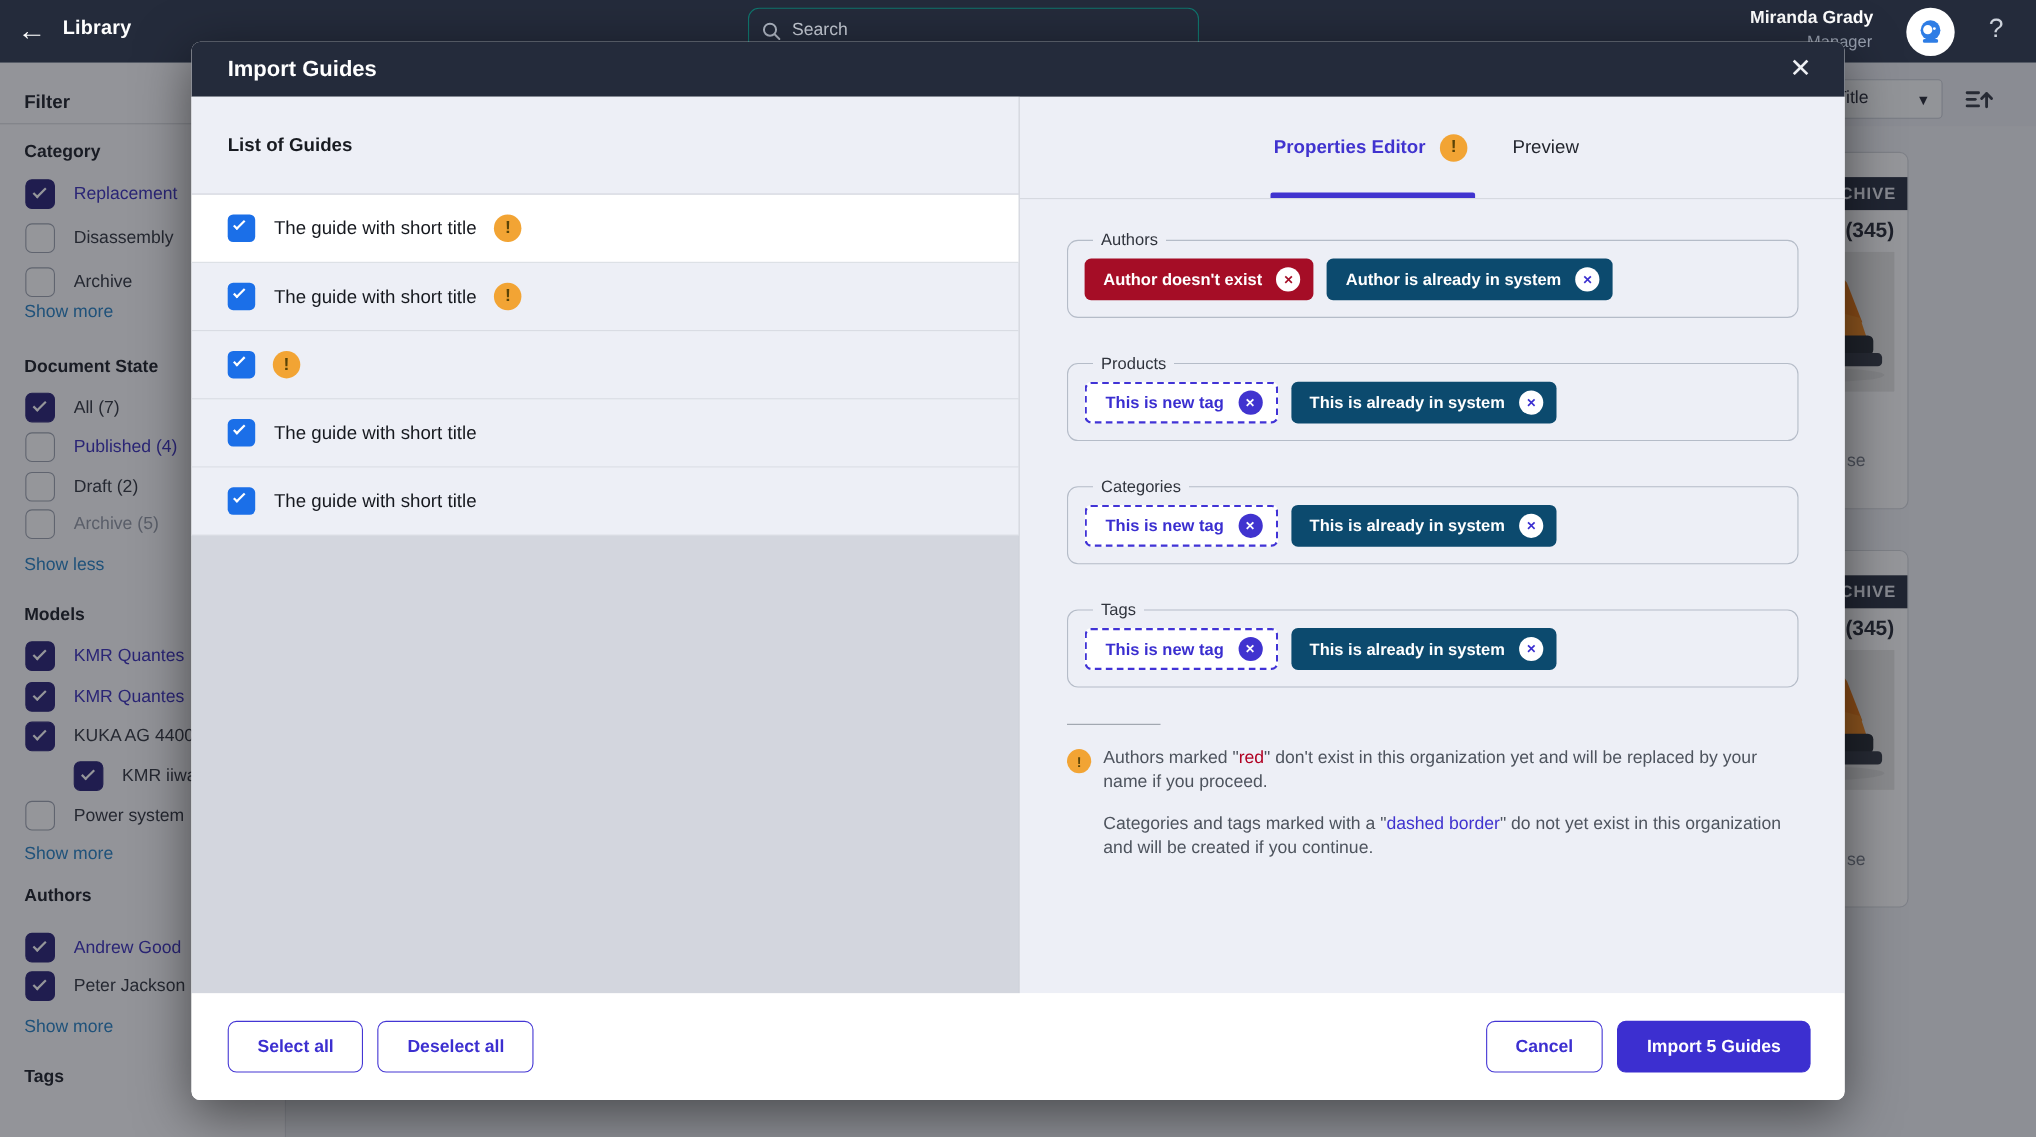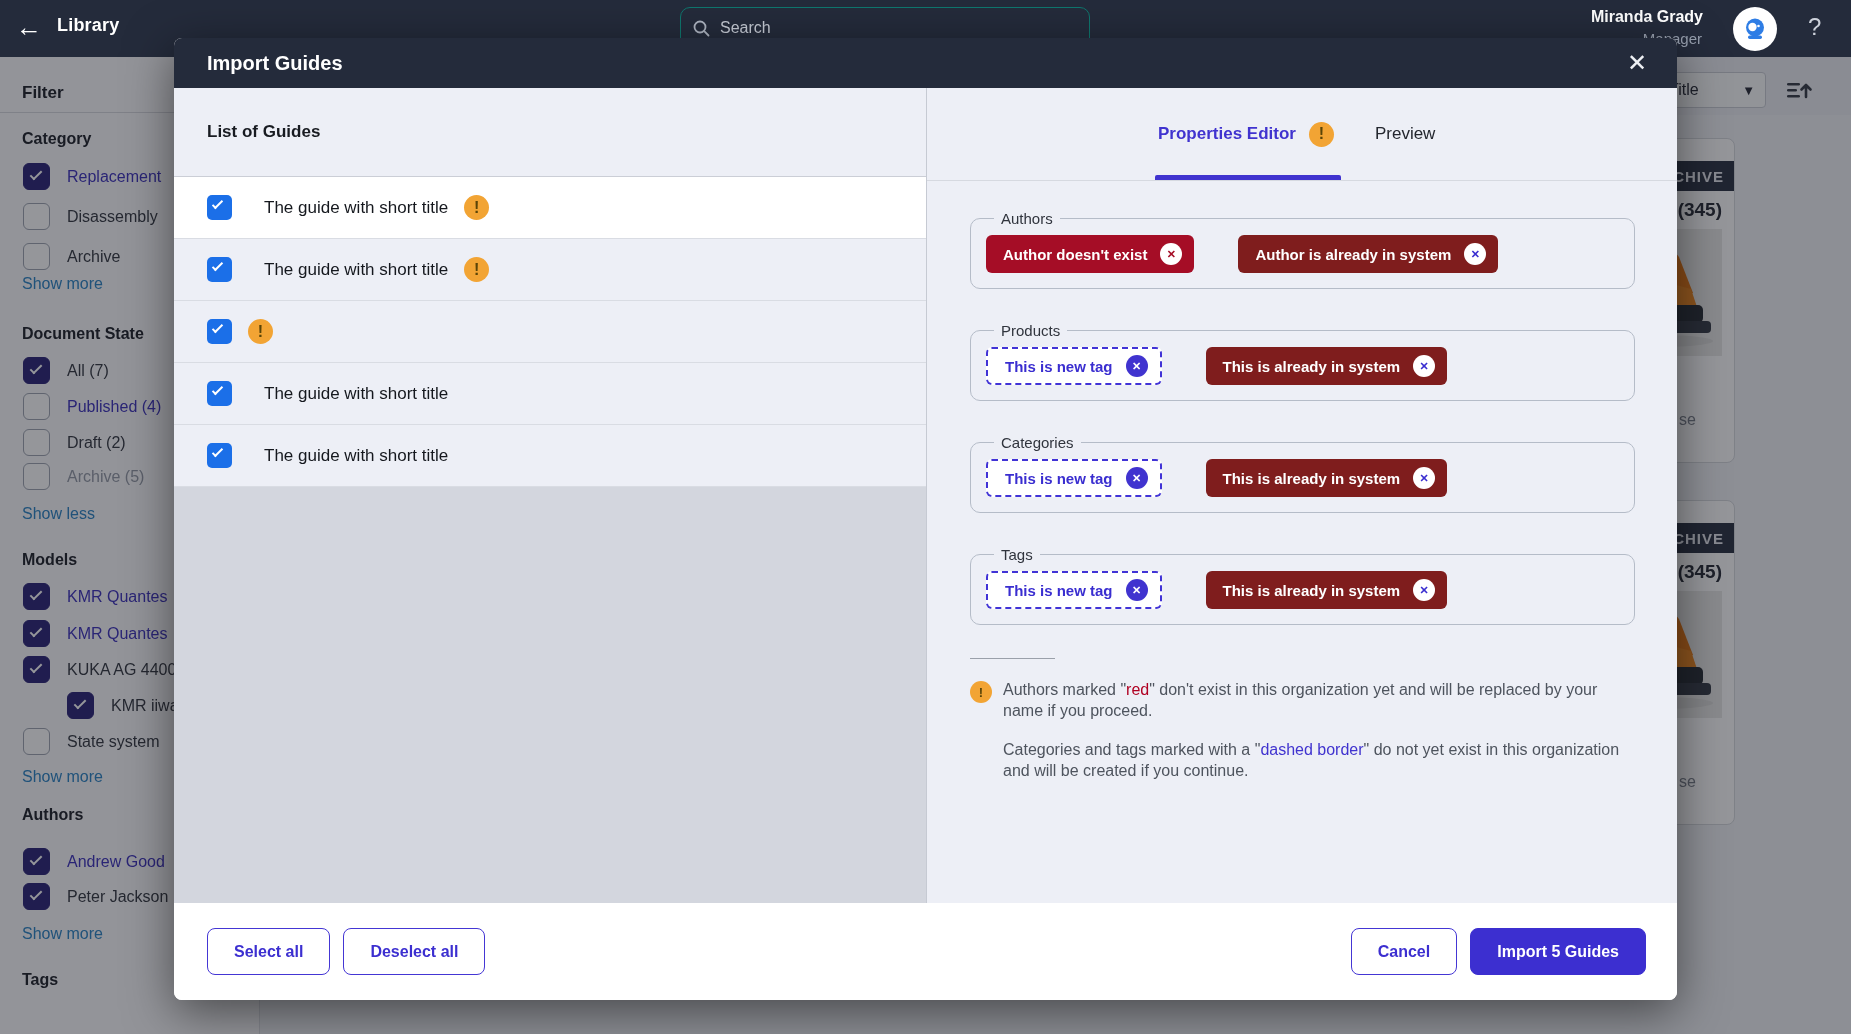--- a/index.html
+++ b/index.html
@@ -54,42 +54,42 @@
   .m-header { height:50px; background:#242b3b; display:flex; align-items:center; padding:0 30px 0 33px; flex:0 0 auto; }
   .m-title { color:#ffffff; font-size:20px; font-weight:700; }
   .m-close { margin-left:auto; color:#eef0f4; font-size:24px; line-height:24px; cursor:pointer; }
   .m-body { flex:1 1 auto; display:flex; min-height:0; }
   .col-left { width:753px; flex:0 0 auto; border-right:1px solid #c6cad3; display:flex; flex-direction:column; background:#d3d6de; }
   .list-head { height:89px; background:#edeff6; border-bottom:1px solid #cbced6; display:flex; align-items:center; padding-left:33px; font-size:17px; font-weight:700; color:#181b21; }
   .g-row { height:62px; display:flex; align-items:center; padding-left:33px; border-bottom:1px solid #d9dce3; background:#edeff6; }
   .g-row.first { background:#ffffff; }
   .bcb { width:25px; height:25px; border-radius:5px; background:#1b6fe8; position:relative; flex:0 0 auto; cursor:pointer; }
   .bcb .tick { left:5px; top:6px; width:11px; height:5px; }
-  .g-label { margin-left:32px; font-size:17px; color:#15181e; white-space:nowrap; }
+  .g-label { margin-left:17px; font-size:17px; color:#15181e; white-space:nowrap; }
   .warn { width:25px; height:25px; border-radius:50%; background:#f2a434; color:#5a4407; font-weight:700; font-size:16px; display:inline-flex; align-items:center; justify-content:center; margin-left:16px; flex:0 0 auto; }
   .list-fill { flex:1 1 auto; background:#d3d6de; }
 
   .col-right { flex:1 1 auto; background:#edeff6; display:flex; flex-direction:column; min-width:0; }
   .tabbar { height:93px; border-bottom:1px solid #d6d9e0; position:relative; display:flex; align-items:center; padding-left:231px; flex:0 0 auto; }
   .tab { display:flex; align-items:center; cursor:pointer; }
   .tab .t1 { font-size:17px; font-weight:700; color:#4033cf; }
   .tab .t2 { font-size:17px; color:#23262e; font-weight:400; }
   .tab .warn { margin-left:13px; }
   .tab + .tab { margin-left:41px; }
   .tab-underline { position:absolute; left:228px; bottom:0; width:186px; height:5px; background:#4033cf; border-radius:2px 2px 0 0; }
 
   .panel { padding:29px 42px 0 43px; }
   fieldset.group { width:665px; border:1px solid #b5bcc8; border-radius:10px; padding:8px 15px 15px; margin-bottom:33px; }
   fieldset.group legend { font-size:15px; color:#30343d; padding:0 7px; margin-left:8px; }
   .chips { display:flex; gap:12px; }
   .chip { height:38px; border-radius:6px; display:inline-flex; align-items:center; padding:0 12px 0 17px; font-size:15px; font-weight:700; white-space:nowrap; cursor:default; }
   .chip .x { width:22px; height:22px; border-radius:50%; margin-left:13px; display:inline-flex; align-items:center; justify-content:center; font-size:11px; font-weight:700; cursor:pointer; }
   .chip.error { background:#a50d26; color:#ffffff; }
   .chip.error .x { background:#ffffff; color:#a50d26; }
-  .chip.solid { background:#7f1d1d; color:#ffffff;margin-left:32px; }
+  .chip.solid { background:#0c4a6e; color:#ffffff; }
   .chip.solid .x { background:#ffffff; color:#3a2ed0; }
   .chip.dashed { background:#ffffff; border:2px dashed #4133d6; color:#3a2ed0; }
   .chip.dashed .x { background:#4033cf; color:#ffffff; }
 
   .note-div { width:85px; border-top:1px solid #9aa0aa; margin:6px 0 20px; }
   .note { display:flex; align-items:flex-start; }
   .note .warn { width:22px; height:22px; font-size:13px; margin:2px 0 0; }
   .note-text { margin-left:11px; width:640px; font-size:16px; line-height:21px; color:#4e545e; }
   .note-text p + p { margin-top:18px; }
   .hl-red { color:#b00022; }
@@ -219,21 +219,21 @@
       <span class="slabel">KUKA AG 4400</span>
     </div>
     <div class="srow" style="top:635px;padding-left:44px;">
       <span class="cb checked">
           <i class="tick"></i>
         </span>
       <span class="slabel">KMR iiwa</span>
     </div>
     <div class="srow" style="top:671px;">
       <span class="cb"></span>
-      <span class="slabel">State system</span>
+      <span class="slabel">Power system</span>
     </div>
     <div class="sb-link" style="top:711px;">Show more</div>
 
     <div class="sb-head" style="top:749px;">Authors</div>
     <div class="srow" style="top:791px;">
       <span class="cb checked">
           <i class="tick"></i>
         </span>
       <span class="slabel hl">Andrew Good</span>
     </div>

